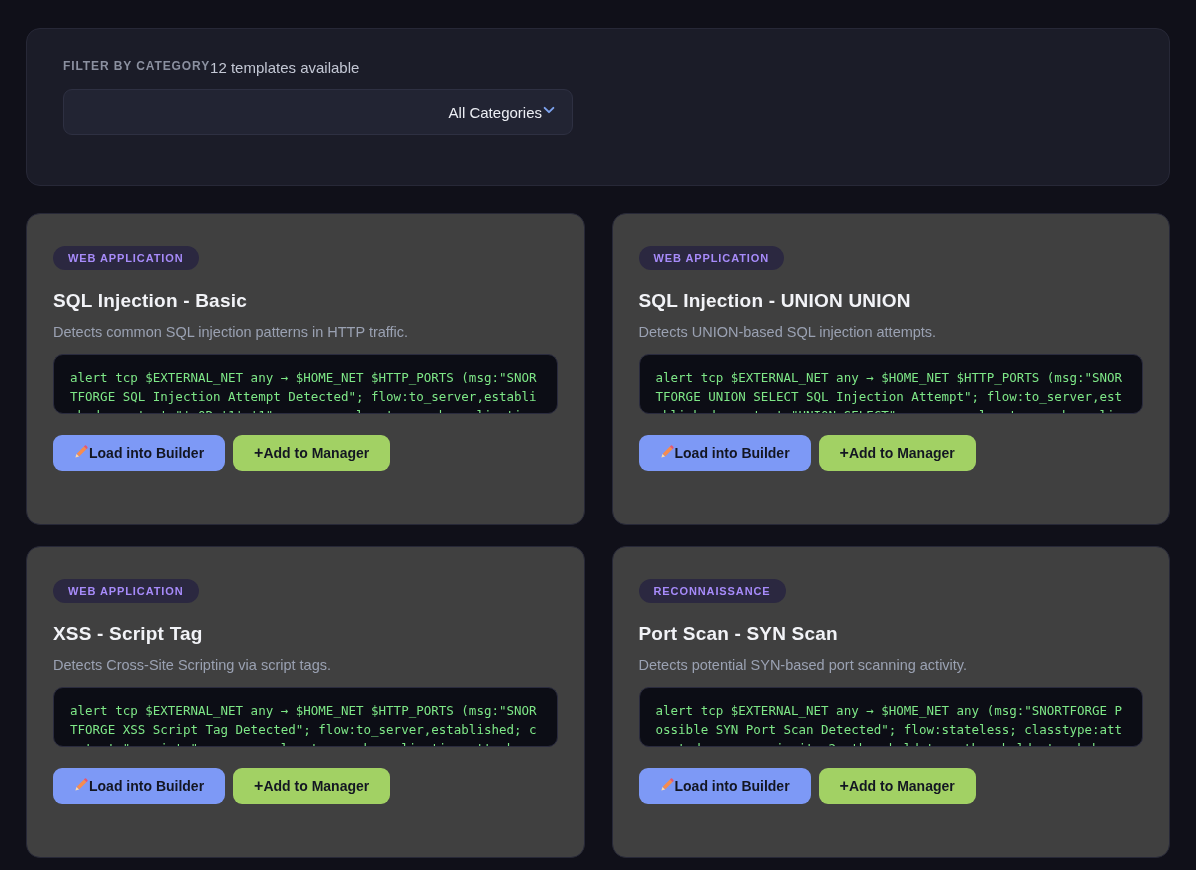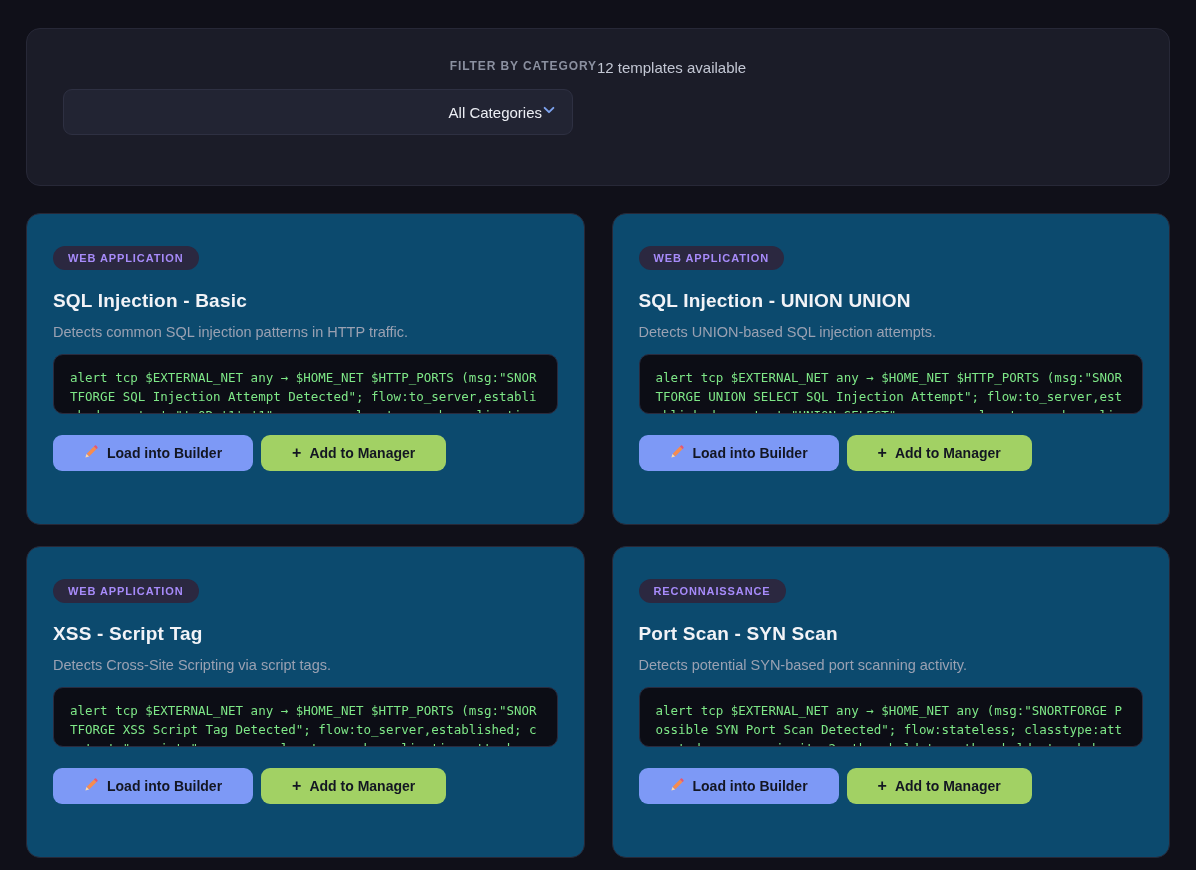--- a/index.html
+++ b/index.html
@@ -14,21 +14,21 @@
 
   
   .filter-card {
     background: #1b1c28;
     border: 1px solid #272837;
     border-radius: 14px;
     padding: 30px 36px 50px 36px;
   }
   .filter-top {
     display: flex;
-    justify-content: center;
+    justify-content: flex-start;
     align-items: flex-start;
   }
   .filter-label {
     color: #8b90a0;
     font-size: 12px;
     font-weight: bold;
     letter-spacing: 0.9px;
   }
   .templates-count {
     color: #c3c7d4;
@@ -52,21 +52,21 @@
 
   
   .grid {
     margin-top: 27px;
     display: grid;
     grid-template-columns: 1fr 1fr;
     column-gap: 27px;
     row-gap: 21px;
   }
   .card {
-    background: #0c4a6e;
+    background: #404040;
     border: 1px solid #272837;
     border-radius: 14px;
     padding: 32px 26px 30px 26px;
     height: 312px;
     overflow: hidden;
   }
   .badge {
     display: inline-block;
     background: #2b2840;
     color: #a78bfa;
@@ -108,23 +108,22 @@
     display: block;
   }
   .btn-row {
     margin-top: 21px;
     display: flex;
     gap: 8px;
   }
   .btn {
     display: inline-flex;
     align-items: center;
-    gap: 8px;
     height: 36px;
-    padding: 0 31px;
+    padding: 0 21px;
     border: none;
     border-radius: 9px;
     font-family: "Liberation Sans", sans-serif;
     font-size: 14px;
     font-weight: bold;
     color: #131622;
     cursor: pointer;
   }
   .btn-blue { background: #7d99f6; }
   .btn-green { background: #a2d164; }

